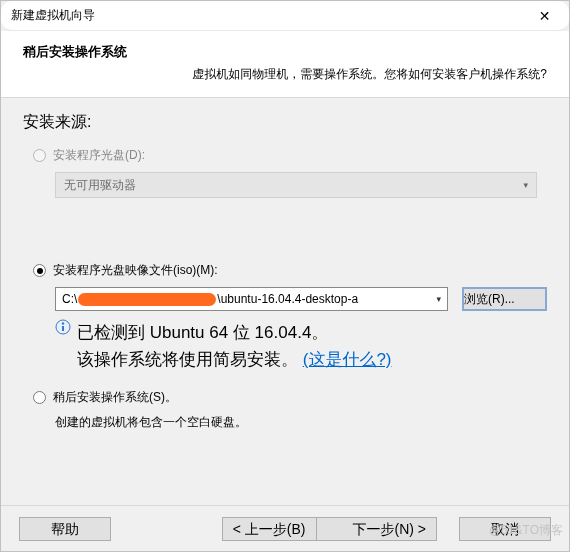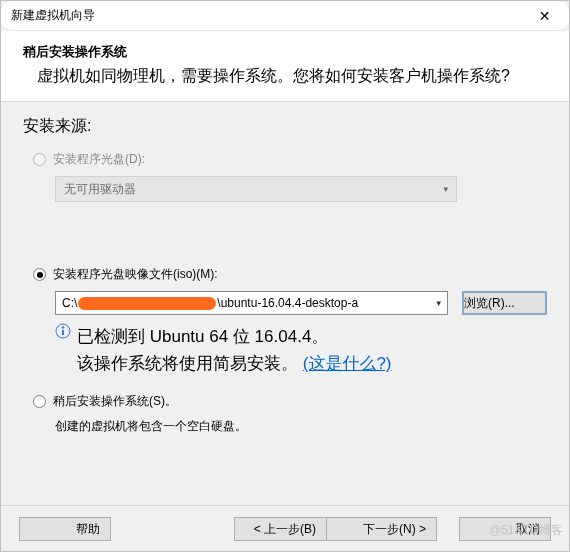--- a/index.html
+++ b/index.html
@@ -34,21 +34,21 @@
     display: flex; align-items: center; justify-content: center;
     font-size: 14px;
     cursor: default;
   }
   .header {
     background: #fff;
     padding: 12px 22px 14px 22px;
     border-bottom: 1px solid #d8d8d8;
   }
   .header-title { font-weight: bold; font-size: 13px; margin-bottom: 5px; }
-  .header-desc { font-size: 16px; padding-left: 14px; }
+  .header-desc { font-size: 12px; padding-left: 14px; text-align: right; }
   .content {
     flex: 1;
     padding: 14px 22px 10px 22px;
     background: #f0f0f0;
     overflow: hidden;
   }
   .source-label { font-size: 16px; margin-bottom: 14px; }
   .section { margin-left: 10px; margin-bottom: 16px; }
   .radio-row { display: flex; align-items: center; margin-bottom: 8px; }
   .radio {
@@ -62,21 +62,21 @@
   .radio.disabled { border-color: #b5b5b5; background: #f5f5f5; }
   .radio.selected::after {
     content: "";
     width: 6px; height: 6px;
     background: #000; border-radius: 50%;
   }
   .radio-label { font-size: 12px; }
   .radio-label.disabled { color: #888; }
   .sub-indent { margin-left: 22px; }
   .dropdown {
-    width: 402px; height: 26px;
+    width: 482px; height: 26px;
     background: #e5e5e5;
     border: 1px solid #d0d0d0;
     display: flex; align-items: center;
     padding: 4px 8px;
     color: #6d6d6d;
     font-size: 12px;
     position: relative;
   }
   .dropdown-arrow {
     position: absolute; right: 8px; top: 50%;
@@ -140,22 +140,22 @@
     align-items: center;
     padding: 0 18px;
   }
   .footer .spacer { flex: 1; }
   .btn {
     height: 24px;
     min-width: 92px;
     padding: 0 10px;
     background: #e1e1e1;
     border: 1px solid #adadad;
-    font-size: 12px;
-    text-align: right;
+    font-size: 14px;
+    text-align: center;
     line-height: 22px;
     cursor: default;
   }
   .btn + .btn { margin-left: 0; padding-left: 36px; }
   .btn-group { display: flex; }
   .btn-group .btn:first-child { border-right: none; }
   .btn-cancel { margin-left: 22px; }
   .watermark {
     position: absolute;
     right: 6px; bottom: 12px;

